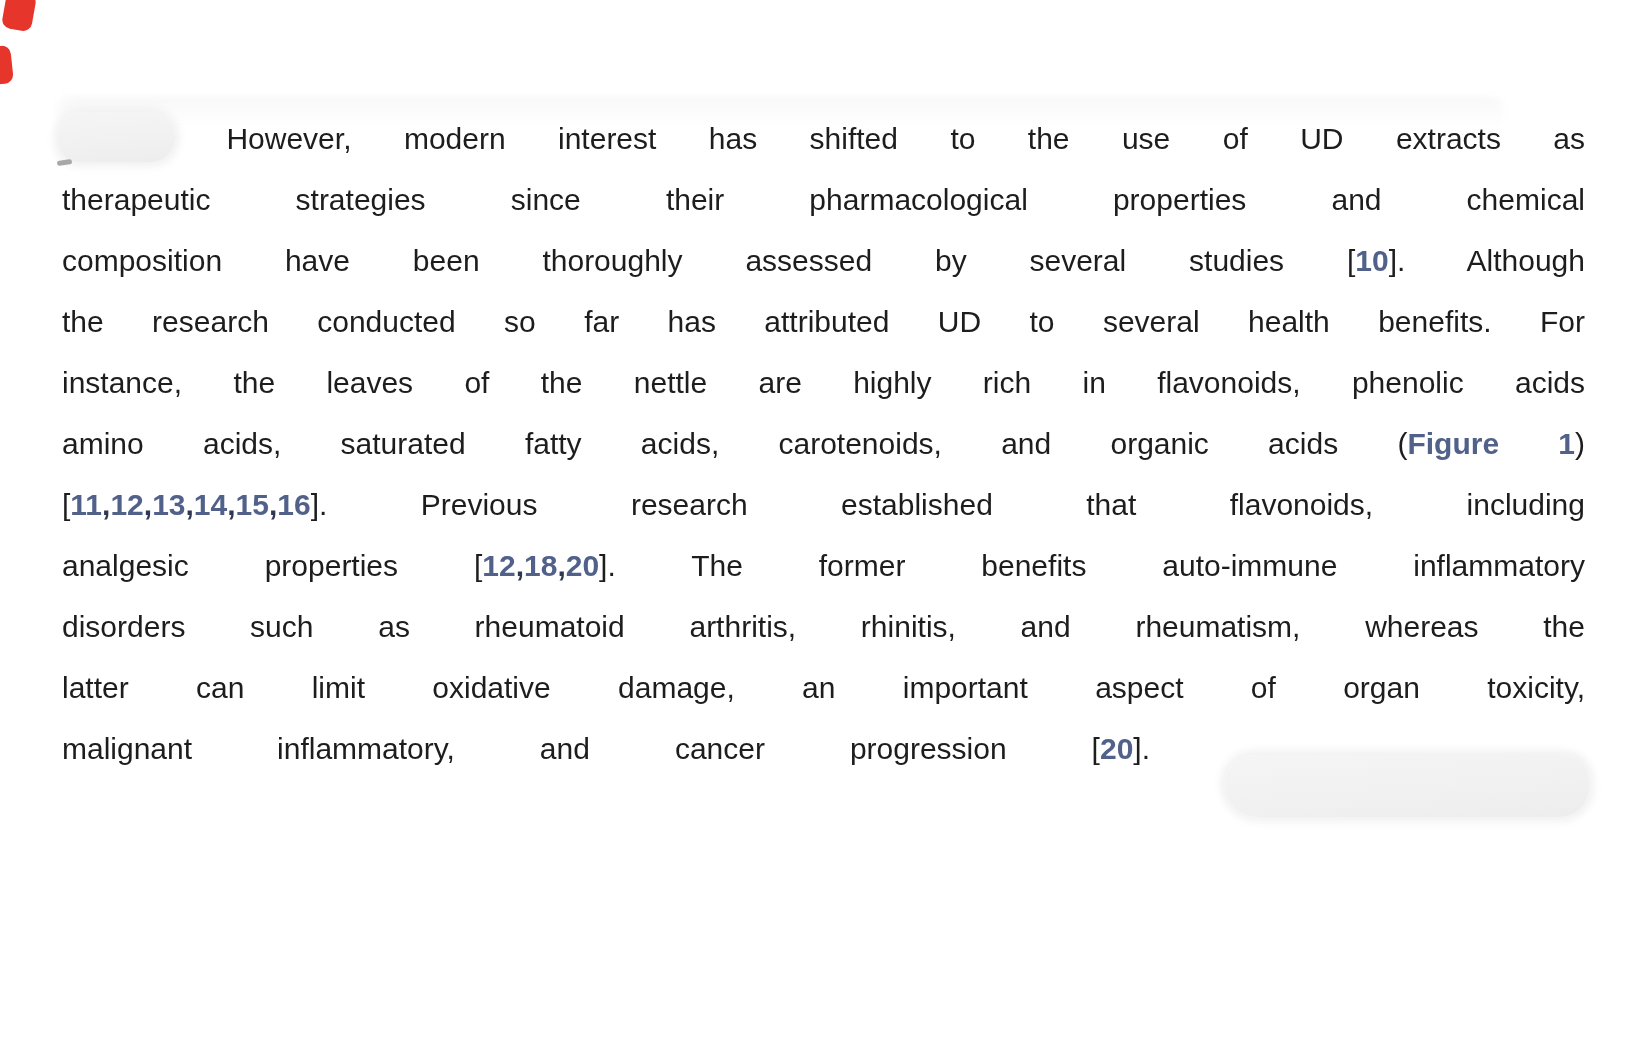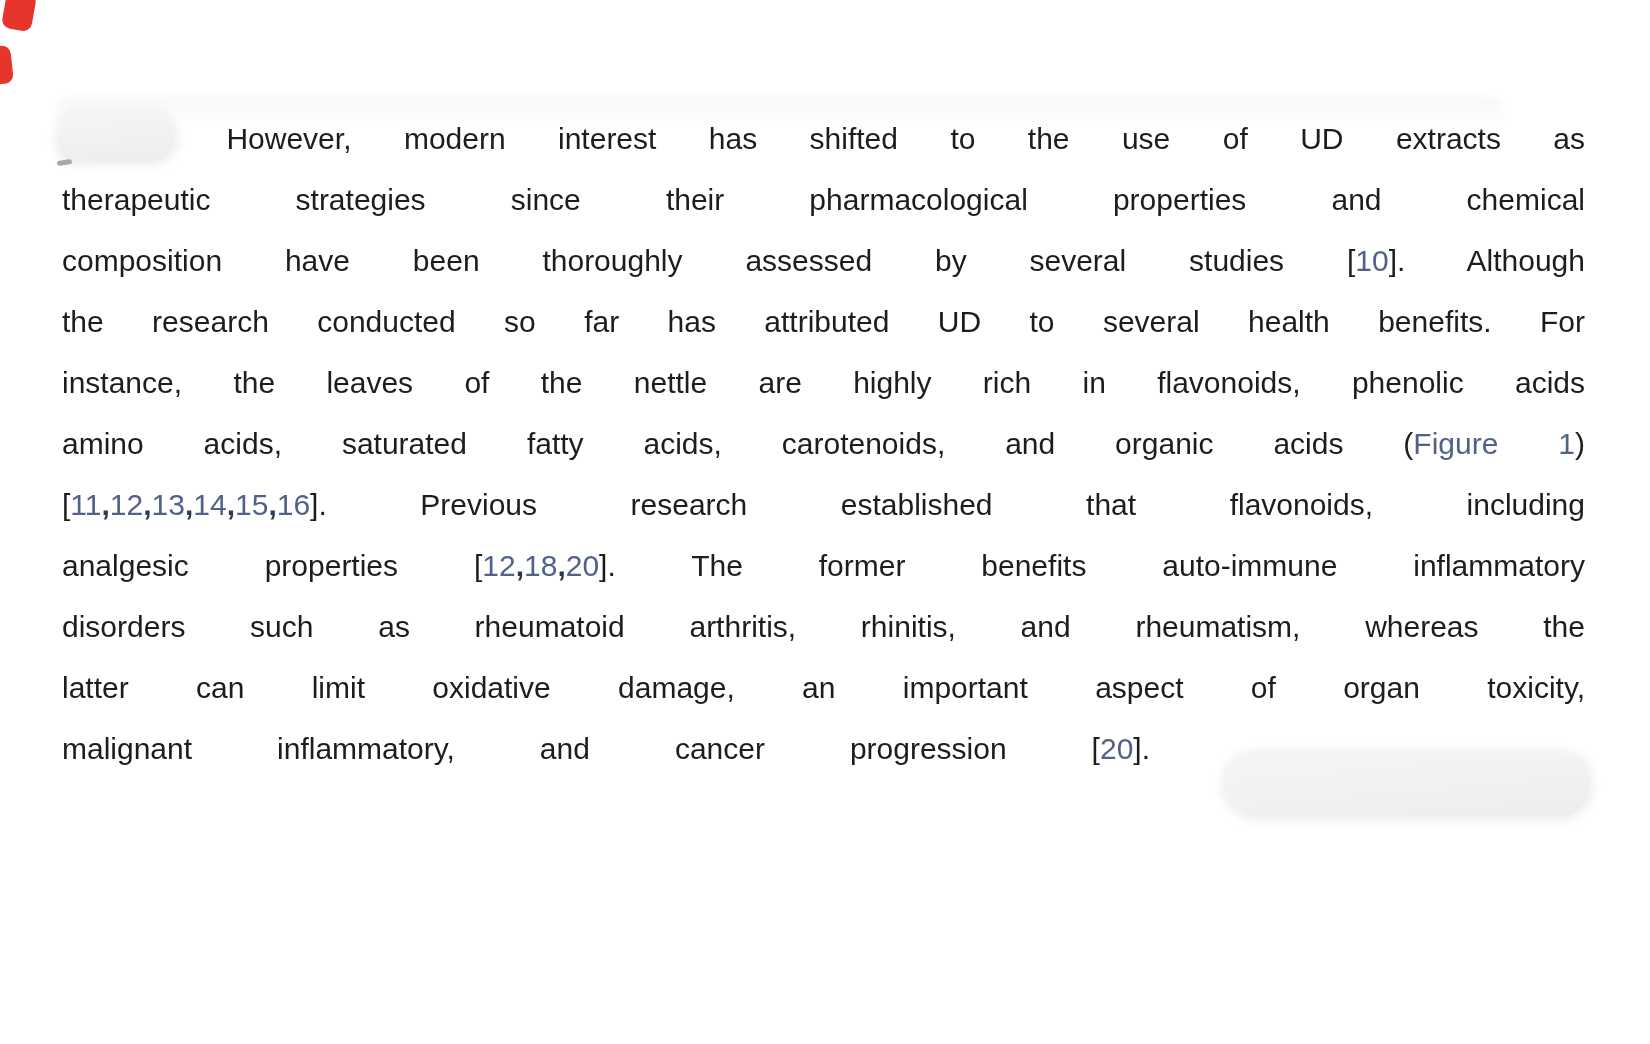--- a/index.html
+++ b/index.html
@@ -30,21 +30,21 @@
   .paragraph{
     position:absolute;left:62px;top:108px;width:1523px;
     font-size:30px;color:var(--c-text);
   }
   .line{
     position:relative;height:61px;line-height:61px;
     text-align:justify;text-align-last:justify;
     white-space:normal;
   }
   .t{color:var(--c-text);}
-  .c{color:var(--c-cite);font-weight:normal;}
+  .c{color:var(--c-cite);font-weight:bold;}
   .p{color:var(--c-comma);font-weight:bold;}
   
   .sp{display:inline-block;height:1px;vertical-align:baseline;}
   .sp-a{width:112px;}
   .sp-b{width:350px;}
   
   .blobviz{
     position:absolute;
     background:linear-gradient(175deg,#f5f5f5 0%,var(--c-blob) 55%,#ededed 100%);
     box-shadow:0 0 7px 5px rgba(241,241,241,0.9);

